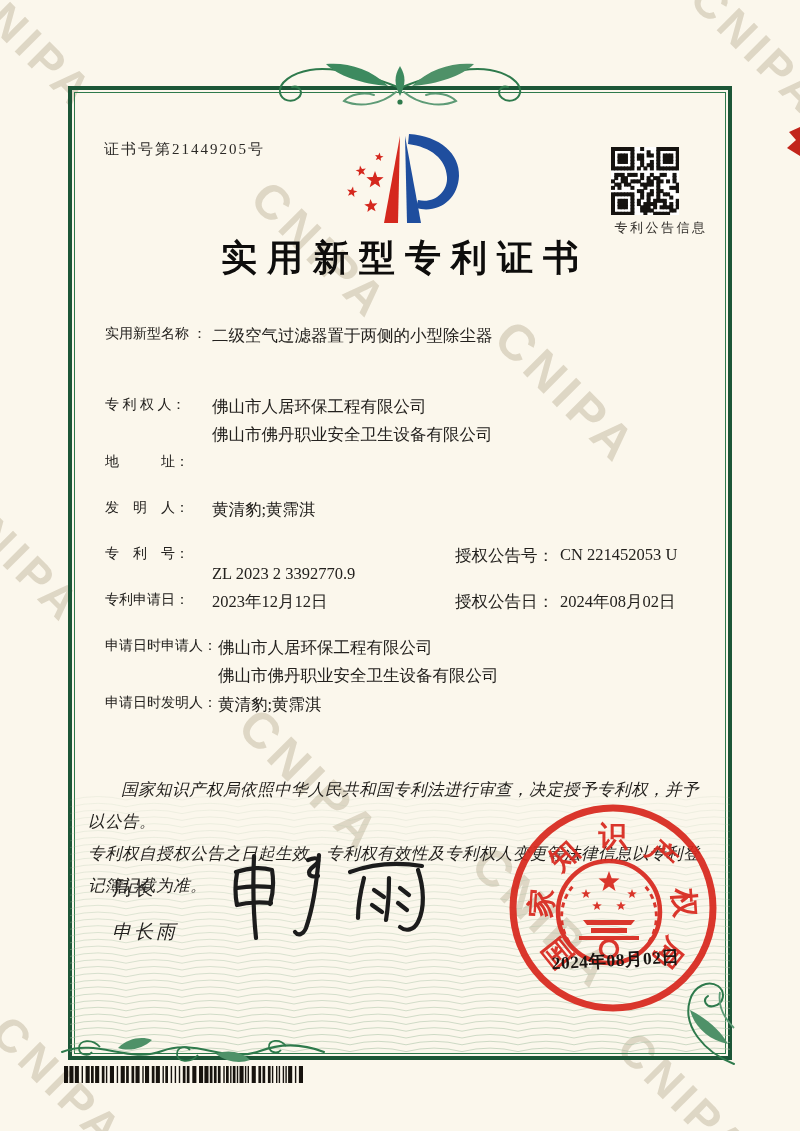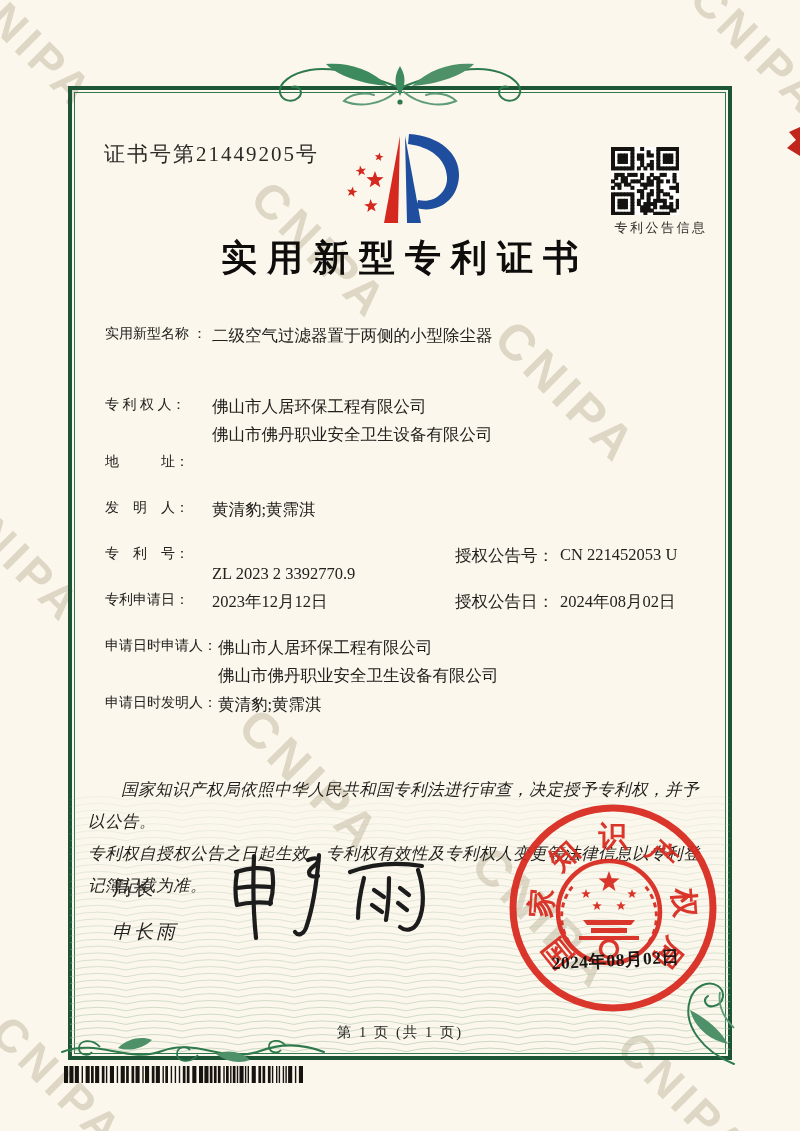--- a/index.html
+++ b/index.html
@@ -11,21 +11,21 @@
   }
   .abs { position:absolute; }
   .wm {
     position:absolute; font-family:"Liberation Sans","DejaVu Sans",sans-serif;
     font-weight:bold; color:rgba(172,158,128,0.36); letter-spacing:5px;
     transform:translate(-50%,-50%) rotate(45deg); white-space:nowrap; user-select:none;
   }
   .frame { position:absolute; left:68px; top:86px; width:664px; height:974px;
     border:4px solid #1C5637; }
   .frame-inner { position:absolute; inset:2px; border:1px solid #2E7A4C; }
-  .cert-no { left:104px; top:140px; font-size:21px; letter-spacing:2px; color:#2b2926; }
+  .cert-no { left:104px; top:140px; font-size:15px; letter-spacing:2px; color:#2b2926; }
   .title { left:0; top:234px; width:100%; text-align:center; font-size:36px;
     font-weight:bold; letter-spacing:10px; text-indent:10px; color:#0e0d0c; }
   .qr-label { left:594px; top:219px; width:134px; text-align:center;
     font-size:13px; letter-spacing:2.5px; color:#33302c; }
   .row-label { left:105px; font-size:14px; color:#23211e; white-space:pre; }
   .row-value { left:212px; font-size:16.5px; color:#23211e; white-space:pre; }
   .rcol-label { left:455px; font-size:16.5px; color:#23211e; white-space:pre; }
   .rcol-value { left:560px; font-size:16.5px; color:#23211e; white-space:pre; }
   .statement { left:88px; top:774px; width:626px; font-size:16.5px; font-style:italic;
     line-height:32px; color:#211f1c; letter-spacing:0.5px; }
@@ -466,21 +466,20 @@
         <path d="M-18,16 h36 v5 h-36 z" stroke="none"></path>
         <path d="M-30,24 h60 v4 h-60 z" stroke="none"></path>
         <circle cx="0" cy="37" r="8.5" fill="none" stroke-width="3.4"></circle>
         <path d="M-40,30 A47 47 0 0 1 -36,-26" fill="none" stroke-width="3" stroke-dasharray="5 4"></path>
         <path d="M40,30 A47 47 0 0 0 36,-26" fill="none" stroke-width="3" stroke-dasharray="5 4"></path>
       </g>
     </g>
   </svg>
   <div class="abs seal-date">2024年08月02日</div>
 
-  <div class="abs footer">第 1 页 (共 1 页)</div>
 
   <svg id="barcode-svg" class="abs" style="left:64px; top:1066px;" width="244" height="18">
       <rect x="0.0" y="0" width="4.1" height="17" fill="#17130e"></rect>
       <rect x="5.4" y="0" width="4.1" height="17" fill="#17130e"></rect>
       <rect x="10.8" y="0" width="4.1" height="17" fill="#17130e"></rect>
       <rect x="17.6" y="0" width="1.4" height="17" fill="#17130e"></rect>
       <rect x="21.6" y="0" width="4.1" height="17" fill="#17130e"></rect>
       <rect x="27.0" y="0" width="2.7" height="17" fill="#17130e"></rect>
       <rect x="31.1" y="0" width="4.1" height="17" fill="#17130e"></rect>
       <rect x="37.8" y="0" width="2.7" height="17" fill="#17130e"></rect>

